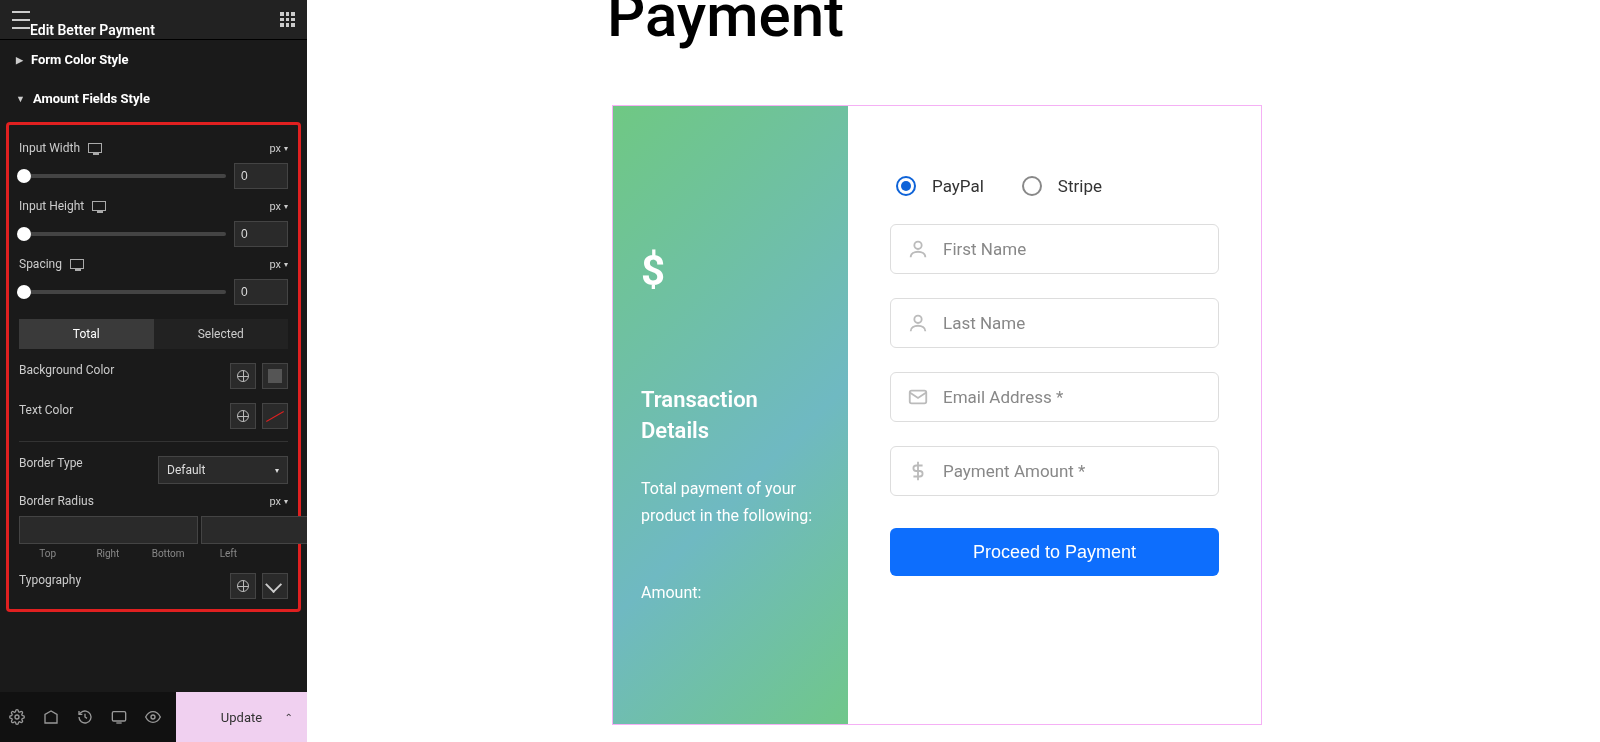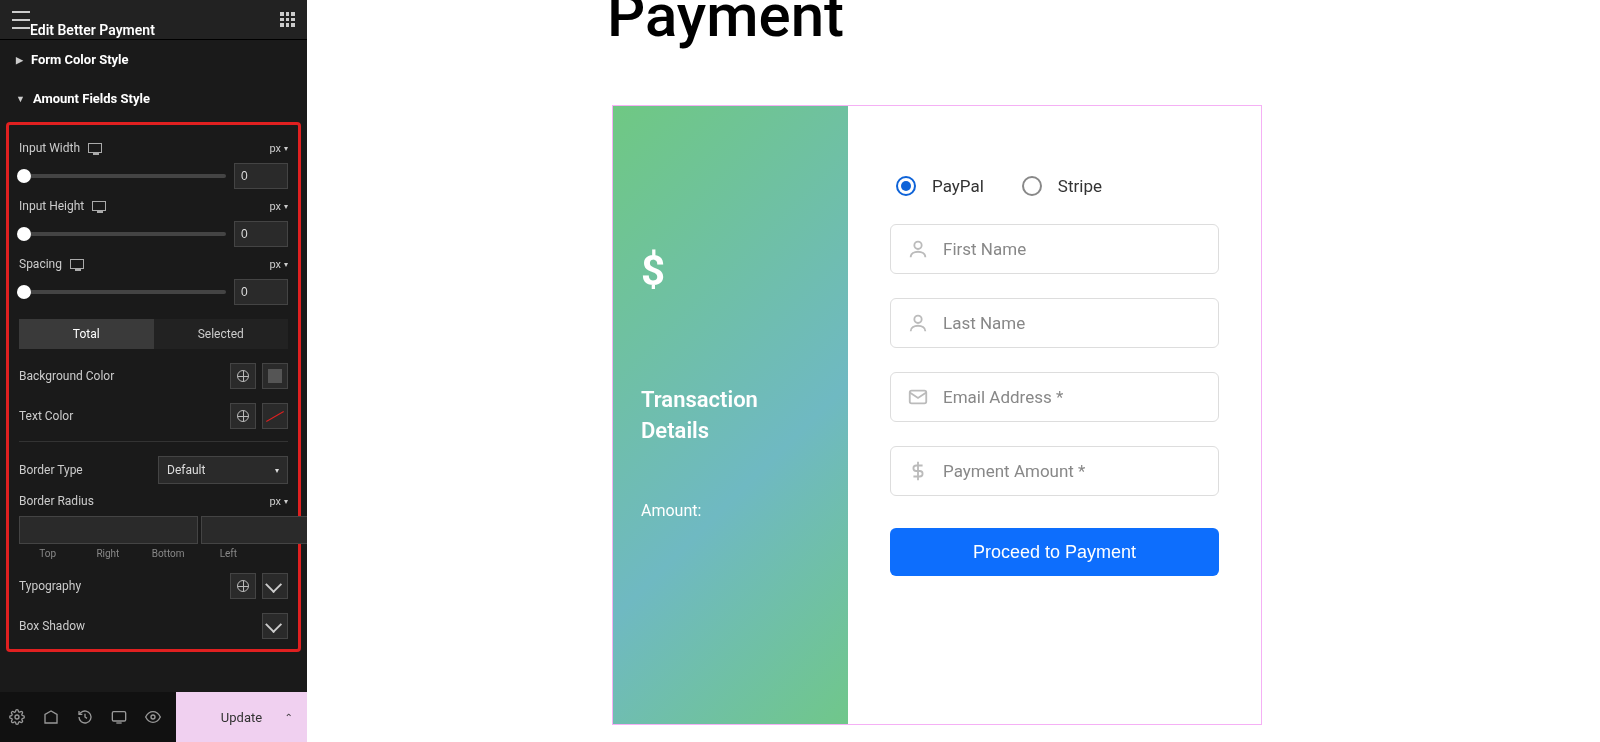--- a/index.html
+++ b/index.html
@@ -31,21 +31,21 @@
 
 .slider-row { display: flex; align-items: center; gap: 8px; }
 .slider-track { flex: 1; height: 4px; background: #444; border-radius: 2px; position: relative; }
 .slider-thumb { position: absolute; left: 0; top: 50%; width: 14px; height: 14px; background: #fff; border-radius: 50%; transform: translate(-2px,-50%); }
 .num-input { width: 54px; height: 26px; background: #2a2a2a; border: 1px solid #444; color: #ddd; font-size: 12px; padding: 0 6px; }
 
 .tabs { display: flex; margin-top: 14px; }
 .tabs .tab { flex: 1; text-align: center; font-size: 12px; padding: 8px 0; background: #222; color: #ccc; cursor: pointer; }
 .tabs .tab.active { background: #3a3a3a; color: #fff; }
 
-.row { display: flex; align-items: center; justify-content: space-between; margin-top: 14px; font-size: 12px; color: #ccc; }
+.row { display: flex; align-items: flex-start; justify-content: space-between; margin-top: 14px; font-size: 12px; color: #ccc; }
 .row .right { display: flex; gap: 6px; }
 .sq-btn { width: 26px; height: 26px; background: #2a2a2a; border: 1px solid #444; display: flex; align-items: center; justify-content: center; cursor: pointer; }
 .globe { width: 12px; height: 12px; border: 1px solid #bbb; border-radius: 50%; position: relative; }
 .globe::before { content:''; position:absolute; left:0; right:0; top:50%; height:1px; background:#bbb; }
 .globe::after { content:''; position:absolute; top:0; bottom:0; left:50%; width:1px; background:#bbb; }
 .grey-sw { width: 14px; height: 14px; background: #555; }
 .red-slash { width: 20px; height: 1px; background: #e02020; transform: rotate(-30deg); }
 .pencil { width: 12px; height: 12px; border-left: 2px solid #ccc; border-bottom: 2px solid #ccc; transform: rotate(-45deg) translateY(-2px); }
 
 .divider { height: 1px; background: #333; margin: 12px 0; }
@@ -254,28 +254,20 @@
         <div class="right">
           <div class="sq-btn">
               <div class="globe"></div>
             </div>
           <div class="sq-btn">
               <div class="pencil"></div>
             </div>
         </div>
       </div>
 
-      <div class="row">
-        <span>Box Shadow</span>
-        <div class="right">
-          <div class="sq-btn">
-              <div class="pencil"></div>
-            </div>
-        </div>
-      </div>
 
     </div>
   </div>
 
   <div class="sidebar-footer">
     <div class="ft-btn">
         <svg viewBox="0 0 24 24" fill="none" stroke="#999" stroke-width="2">
           <circle cx="12" cy="12" r="3"></circle>
           <path d="M19.4 15a1.65 1.65 0 0 0 .33 1.82l.06.06a2 2 0 1 1-2.83 2.83l-.06-.06a1.65 1.65 0 0 0-1.82-.33 1.65 1.65 0 0 0-1 1.51V21a2 2 0 1 1-4 0v-.09A1.65 1.65 0 0 0 9 19.4a1.65 1.65 0 0 0-1.82.33l-.06.06a2 2 0 1 1-2.83-2.83l.06-.06a1.65 1.65 0 0 0 .33-1.82 1.65 1.65 0 0 0-1.51-1H3a2 2 0 1 1 0-4h.09A1.65 1.65 0 0 0 4.6 9a1.65 1.65 0 0 0-.33-1.82l-.06-.06a2 2 0 1 1 2.83-2.83l.06.06a1.65 1.65 0 0 0 1.82.33H9a1.65 1.65 0 0 0 1-1.51V3a2 2 0 1 1 4 0v.09a1.65 1.65 0 0 0 1 1.51 1.65 1.65 0 0 0 1.82-.33l.06-.06a2 2 0 1 1 2.83 2.83l-.06.06a1.65 1.65 0 0 0-.33 1.82V9a1.65 1.65 0 0 0 1.51 1H21a2 2 0 1 1 0 4h-.09a1.65 1.65 0 0 0-1.51 1z"></path>
         </svg>
@@ -313,20 +305,21 @@
 
 <div class="collapse-handle">◀</div>
 
 <div class="main">
   <div class="page-title">Payment</div>
 
   <div class="widget">
     <div class="side-panel">
       <div class="dollar-icon">$</div>
       <div class="td-title">Transaction Details</div>
+      <div class="td-text">Total payment of your product in the following:</div>
       <div class="td-amt">Amount:</div>
     </div>
 
     <div class="form-panel">
       <div class="radio-row">
         <div class="radio-item">
           <div class="radio checked"></div>
           <span class="radio-label">PayPal</span>
         </div>
         <div class="radio-item">

